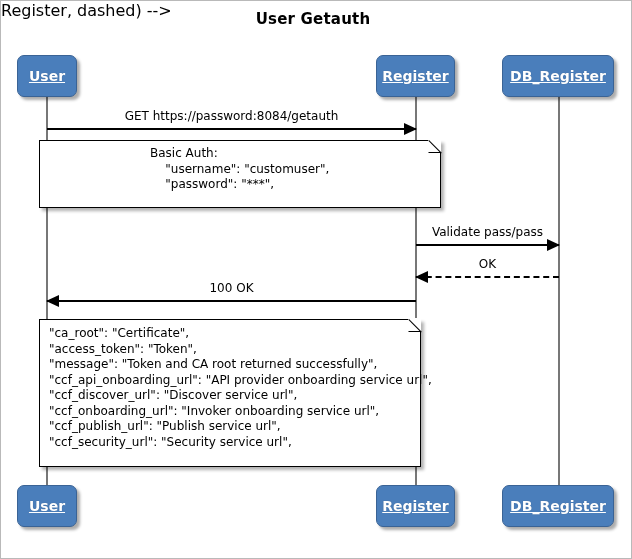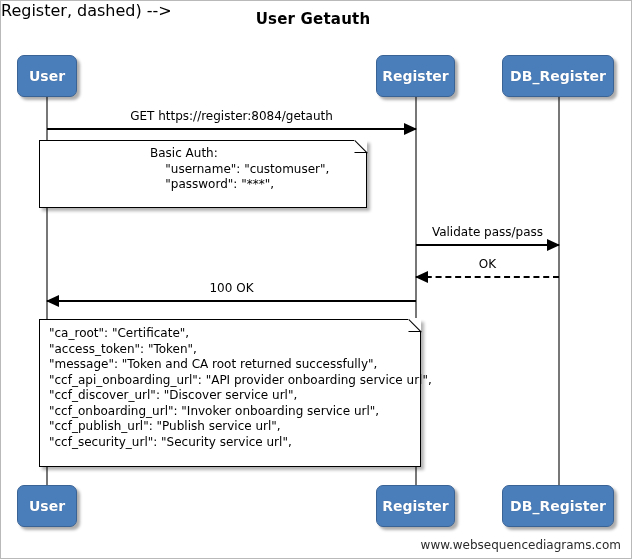--- a/index.html
+++ b/index.html
@@ -60,20 +60,21 @@
     color: #ffffff;
     font-family: "DejaVu Sans", sans-serif;
     font-size: 14px;
     font-weight: bold;
     display: flex;
     align-items: center;
     justify-content: center;
     box-sizing: border-box;
     text-shadow: 0 0 1px rgba(0,0,0,0.25);
     white-space: nowrap;
+    text-decoration: underline;
   }
 
   
   .msg {
     position: absolute;
     height: 0;
   }
   .msg .line {
     position: absolute;
     left: 0;
@@ -199,25 +200,25 @@
   </div>
 
   <div class="actor-box" style="left:501px; top:54px; width:112px; height:42px;">
     <span>DB_Register</span>
   </div>
 
   
   <div class="msg to-right" style="left:46px; top:127px; width:369px;">
     <div class="line"></div>
     <div class="head"></div>
-    <div class="label">GET https://register:8084/getauth</div>
-  </div>
-
-  
-  <div class="note centered" style="left:38px; top:139px; width:328px; height:68px;">
+    <div class="label">GET https://password:8084/getauth</div>
+  </div>
+
+  
+  <div class="note centered" style="left:38px; top:139px; width:402px; height:68px;">
     <div class="fold"></div>
     <div class="note-lines">
       <div class="note-line">Basic Auth:</div>
       <div class="note-line">    "username": "customuser",</div>
       <div class="note-line">    "password": "***",</div>
     </div>
   </div>
 
   
   <div class="msg to-right" style="left:415px; top:243px; width:143px;">
@@ -262,15 +263,14 @@
 
   <div class="actor-box" style="left:375px; top:484px; width:79px; height:42px;">
     <span>Register</span>
   </div>
 
   <div class="actor-box" style="left:501px; top:484px; width:112px; height:42px;">
     <span>DB_Register</span>
   </div>
 
   
-  <div class="footer-credit">www.websequencediagrams.com</div>
 
 </div>
 
 </body></html>

